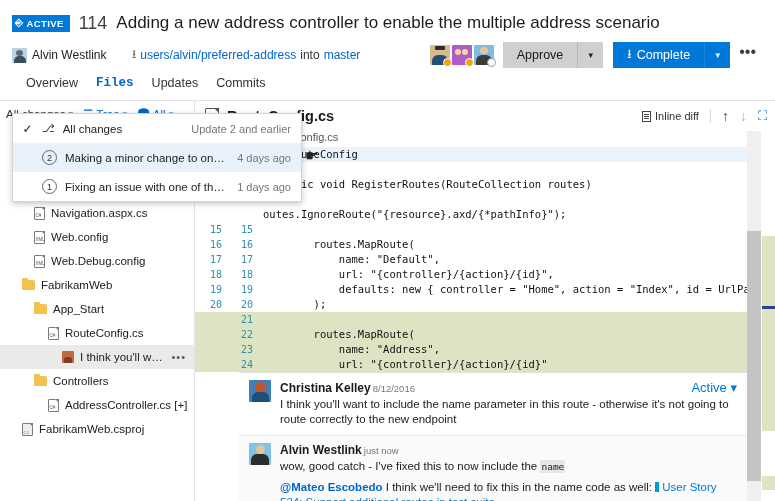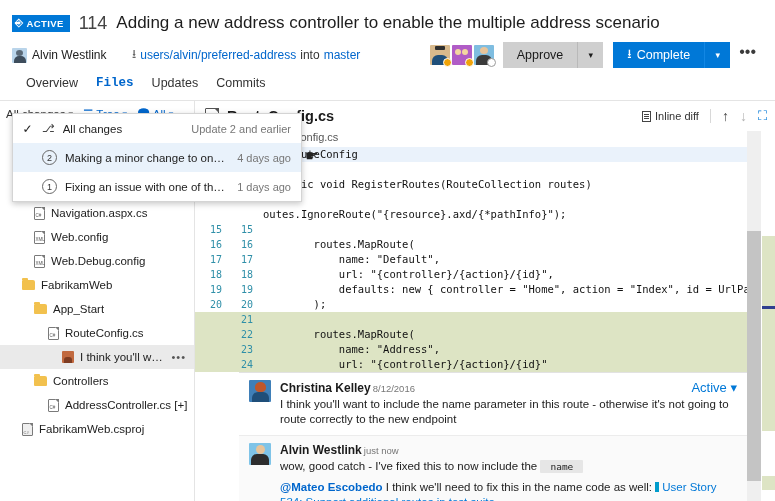--- a/index.html
+++ b/index.html
@@ -142,21 +142,21 @@
   .av-ck::after{content:"";position:absolute;left:3px;top:12px;width:17px;height:11px;border-radius:6px 6px 0 0;background:#1f4e79;}
   .av-aw { background:#7fc4e8; }
   .av-aw::before{content:"";position:absolute;left:7px;top:2px;width:9px;height:9px;border-radius:50%;background:#e8c49a;}
   .av-aw::after{content:"";position:absolute;left:2px;top:11px;width:18px;height:12px;border-radius:6px 6px 0 0;background:#2d2d2d;}
   .cmt-body { flex:1; min-width:0; }
   .cmt-hdr { display:flex; align-items:baseline; gap:2px; }
   .cmt-author { font-size:12px; font-weight:bold; color:#1b1b1b; }
   .cmt-time { font-size:9.5px; color:#777; }
   .cmt-status { margin-left:auto; font-size:13px; color:#0078d7; }
   .cmt-text { font-size:11.5px; line-height:15px; color:#222; margin-top:2px; }
-  .chip { font-family:"DejaVu Sans Mono", monospace; font-size:9.5px; background:#e6e6e6; padding:1px 10px; border-radius:1px; color:#222;}
+  .chip { font-family:"DejaVu Sans Mono", monospace; font-size:9.5px; background:#e6e6e6; padding:1px 1px; border-radius:1px; color:#222;}
   .mention { color:#0066cc; font-weight:bold; }
   .wi-link { color:#0078d7; }
   .wi-bar { display:inline-block; width:4px; height:10px; background:#009ccc; vertical-align:-1px; margin-right:3px; }
 
   
   .scroll-col { position:absolute; right:0; top:30px; bottom:0; width:28px; background:#fff; }
   .track { position:absolute; right:14px; top:0; bottom:0; width:14px; background:#efefef; }
   .thumb { position:absolute; right:14px; top:100px; width:14px; height:250px; background:#c4c4c4; }
   .mini { position:absolute; right:0; top:0; width:13px; bottom:0; background:#fff; }
   .mini-band { position:absolute; left:0; width:13px; background:#dde4c4; }

